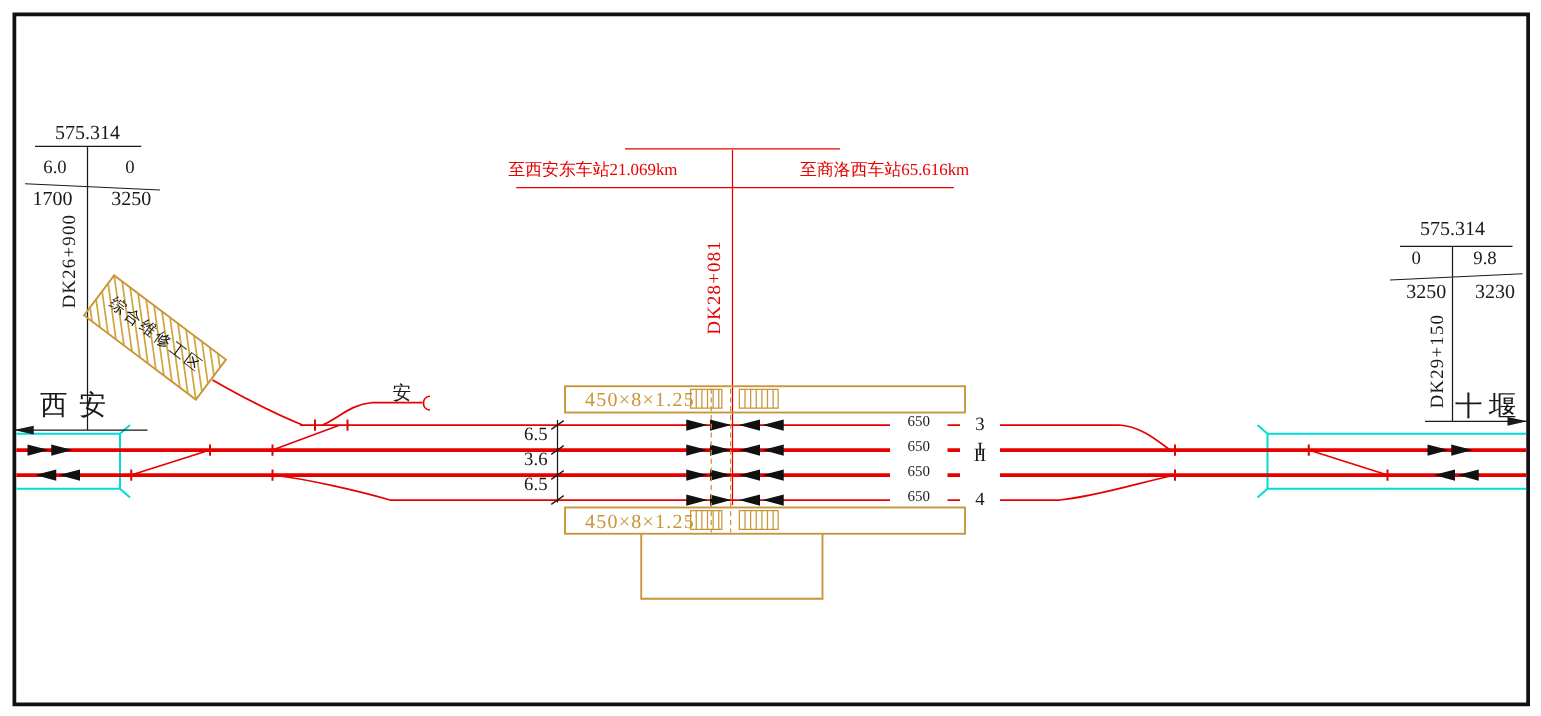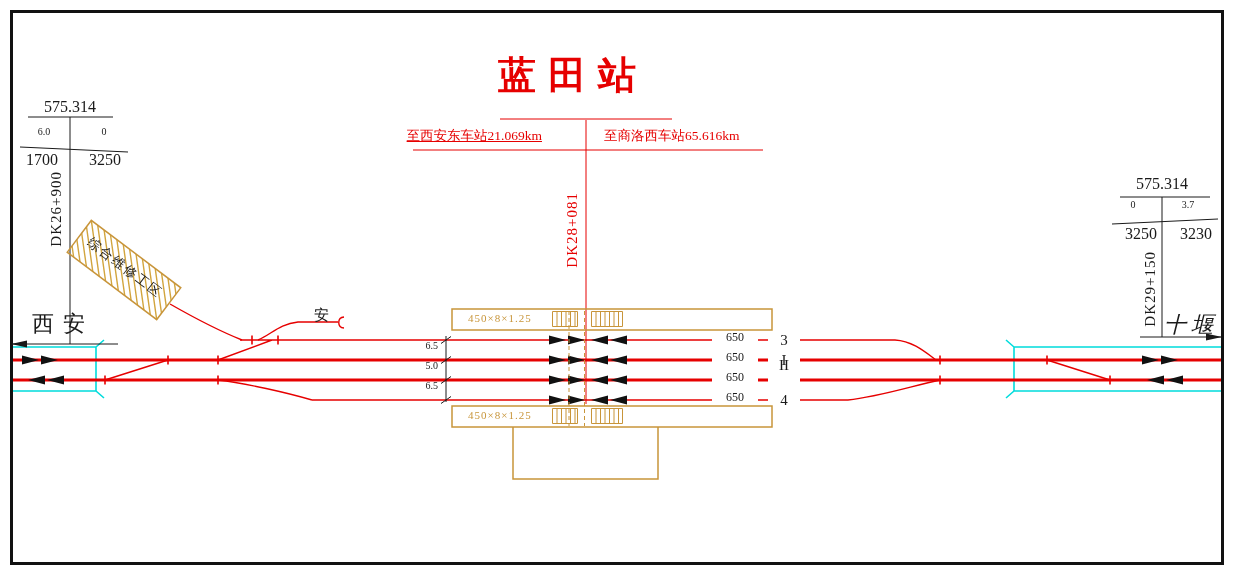--- a/index.html
+++ b/index.html
@@ -10,25 +10,25 @@
   .lbl{position:absolute;white-space:nowrap;color:#1a1a1a;line-height:1.05;
        font-family:"Liberation Serif",serif;}
   .red{color:#e60000;}
   .tan{color:#c8953a;}
   .c{text-align:center;}
   .r{text-align:right;}
   .rot90{transform:rotate(-90deg);}
   .title{font-size:38px;font-weight:bold;letter-spacing:12px;}
   .approach{font-size:13.5px;}
   .meas16{font-size:16px;}
-  .meas15{font-size:10px;}
+  .meas15{font-size:15px;}
   .mile{font-size:15px;letter-spacing:1px;}
   .dir{font-size:22px;letter-spacing:9px;}
   .depot{font-size:13px;letter-spacing:2px;transform:rotate(37deg);}
-  .plat{font-size:11px;letter-spacing:1px;}
+  .plat{font-size:16px;letter-spacing:1px;}
   .num{font-size:15px;}
   .len{font-size:12px;}
   .an{font-size:15px;}
 </style>
 </head>
 <body>
 
 <div id="stage">
   <div id="frame"></div>
 
@@ -120,52 +120,51 @@
     </g>
 
     <g transform="translate(124,270) rotate(37)">
       <g clip-path="url(#depotClip)" stroke="#d2a53e" stroke-width="1.4">
         <path d="M-96,-20 l40,40 M-88,-20 l40,40 M-80,-20 l40,40 M-72,-20 l40,40 M-64,-20 l40,40 M-56,-20 l40,40 M-48,-20 l40,40 M-40,-20 l40,40 M-32,-20 l40,40 M-24,-20 l40,40 M-16,-20 l40,40 M-8,-20 l40,40 M0,-20 l40,40 M8,-20 l40,40 M16,-20 l40,40 M24,-20 l40,40 M32,-20 l40,40 M40,-20 l40,40 M48,-20 l40,40"></path>
       </g>
       <rect x="-56" y="-20" width="112" height="40" fill="none" stroke="#c8953a" stroke-width="1.5"></rect>
     </g>
   </svg>
 
-  <div class="lbl red title c" style="left:455px;top:56px;width:236px;">蓝田站</div>
 
-  <div class="lbl red approach r" style="left:406px;top:129px;width:136px;text-decoration:underline;">至西安东车站21.069km</div>
-  <div class="lbl red approach" style="left:604px;top:129px;">至商洛西车站65.616km</div>
+  <div class="lbl red approach r" style="left:406px;top:129px;width:136px;">至西安东车站21.069km</div>
+  <div class="lbl red approach" style="left:640px;top:129px;">至商洛西车站65.616km</div>
 
   <div class="lbl meas16 c" style="left:25px;top:99px;width:90px;">575.314</div>
   <div class="lbl meas15 c" style="left:24px;top:127px;width:40px;">6.0</div>
   <div class="lbl meas15 c" style="left:84px;top:127px;width:40px;">0</div>
   <div class="lbl meas16 c" style="left:17px;top:152px;width:50px;">1700</div>
   <div class="lbl meas16 c" style="left:80px;top:152px;width:50px;">3250</div>
   <div class="lbl mile c rot90" style="left:11px;top:201px;width:92px;">DK26+900</div>
 
   <div class="lbl meas16 c" style="left:1117px;top:176px;width:90px;">575.314</div>
   <div class="lbl meas15 c" style="left:1112px;top:200px;width:42px;">0</div>
-  <div class="lbl meas15 c" style="left:1166px;top:200px;width:44px;">3.7</div>
+  <div class="lbl meas15 c" style="left:1166px;top:200px;width:44px;">9.8</div>
   <div class="lbl meas16 c" style="left:1115px;top:226px;width:52px;">3250</div>
   <div class="lbl meas16 c" style="left:1170px;top:226px;width:52px;">3230</div>
   <div class="lbl mile c rot90" style="left:1105px;top:281px;width:92px;">DK29+150</div>
 
   <div class="lbl mile red c rot90" style="left:527px;top:222px;width:92px;">DK28+081</div>
 
   <div class="lbl dir" style="left:32px;top:312px;">西安</div>
-  <div class="lbl dir" style="left:1164px;top:313px;letter-spacing:5px;font-style:italic;">十堰</div>
+  <div class="lbl dir" style="left:1164px;top:313px;letter-spacing:5px;">十堰</div>
 
   <div class="lbl depot c" style="left:64px;top:261px;width:122px;">综合维修工区</div>
   <div class="lbl an" style="left:314px;top:308px;">安</div>
 
   <div class="lbl plat tan" style="left:468px;top:313px;">450×8×1.25</div>
   <div class="lbl plat tan" style="left:468px;top:410px;">450×8×1.25</div>
 
   <div class="lbl meas15 r" style="left:396px;top:341px;width:42px;">6.5</div>
-  <div class="lbl meas15 r" style="left:396px;top:361px;width:42px;">5.0</div>
+  <div class="lbl meas15 r" style="left:396px;top:361px;width:42px;">3.6</div>
   <div class="lbl meas15 r" style="left:396px;top:381px;width:42px;">6.5</div>
 
   <div class="lbl len c" style="left:712px;top:331px;width:46px;">650</div>
   <div class="lbl len c" style="left:712px;top:351px;width:46px;">650</div>
   <div class="lbl len c" style="left:712px;top:371px;width:46px;">650</div>
   <div class="lbl len c" style="left:712px;top:391px;width:46px;">650</div>
 
   <div class="lbl num c" style="left:768px;top:333px;width:32px;">3</div>
   <div class="lbl num c" style="left:768px;top:353px;width:32px;">I</div>
   <div class="lbl num c" style="left:768px;top:358px;width:32px;">II</div>

